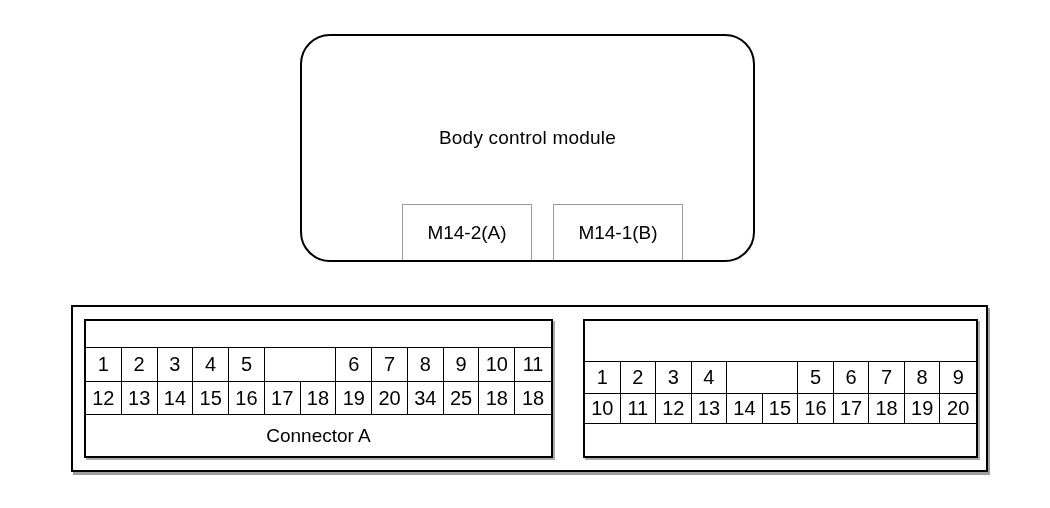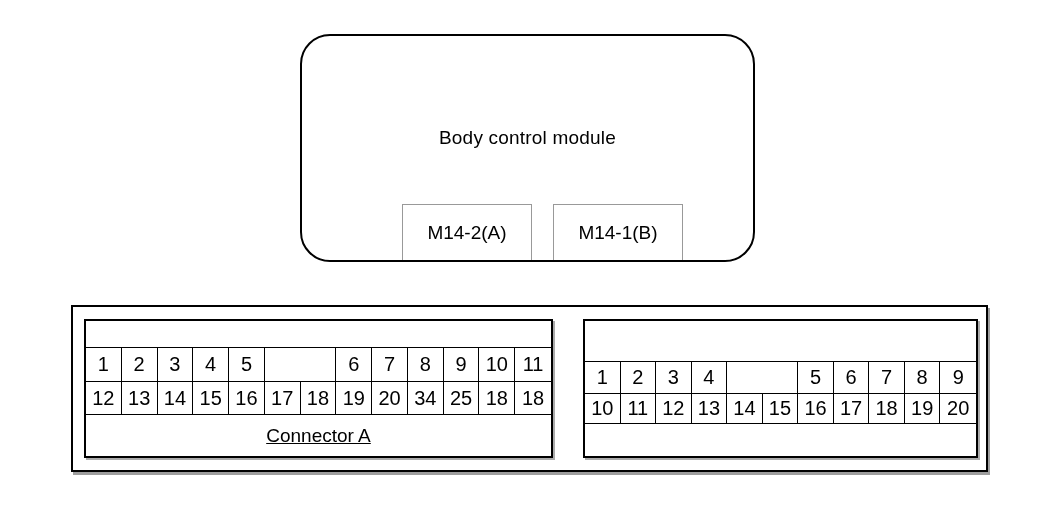--- a/index.html
+++ b/index.html
@@ -84,21 +84,20 @@
     font-size: 20px;
     border-right: 1.5px solid #000;
   }
   .cell:last-child { border-right: none; }
   .gap { grid-column: span 2; }
 
   .conn-label {
     flex: 1;
     display: flex; align-items: center; justify-content: center;
     font-size: 19px;
-    text-decoration: underline;
   }
 </style>
 </head>
 <body>
 
 <div class="canvas">
 
   <div class="module">
     <div class="module-title">Body control module</div>
     <div class="m14-box m14-a">

